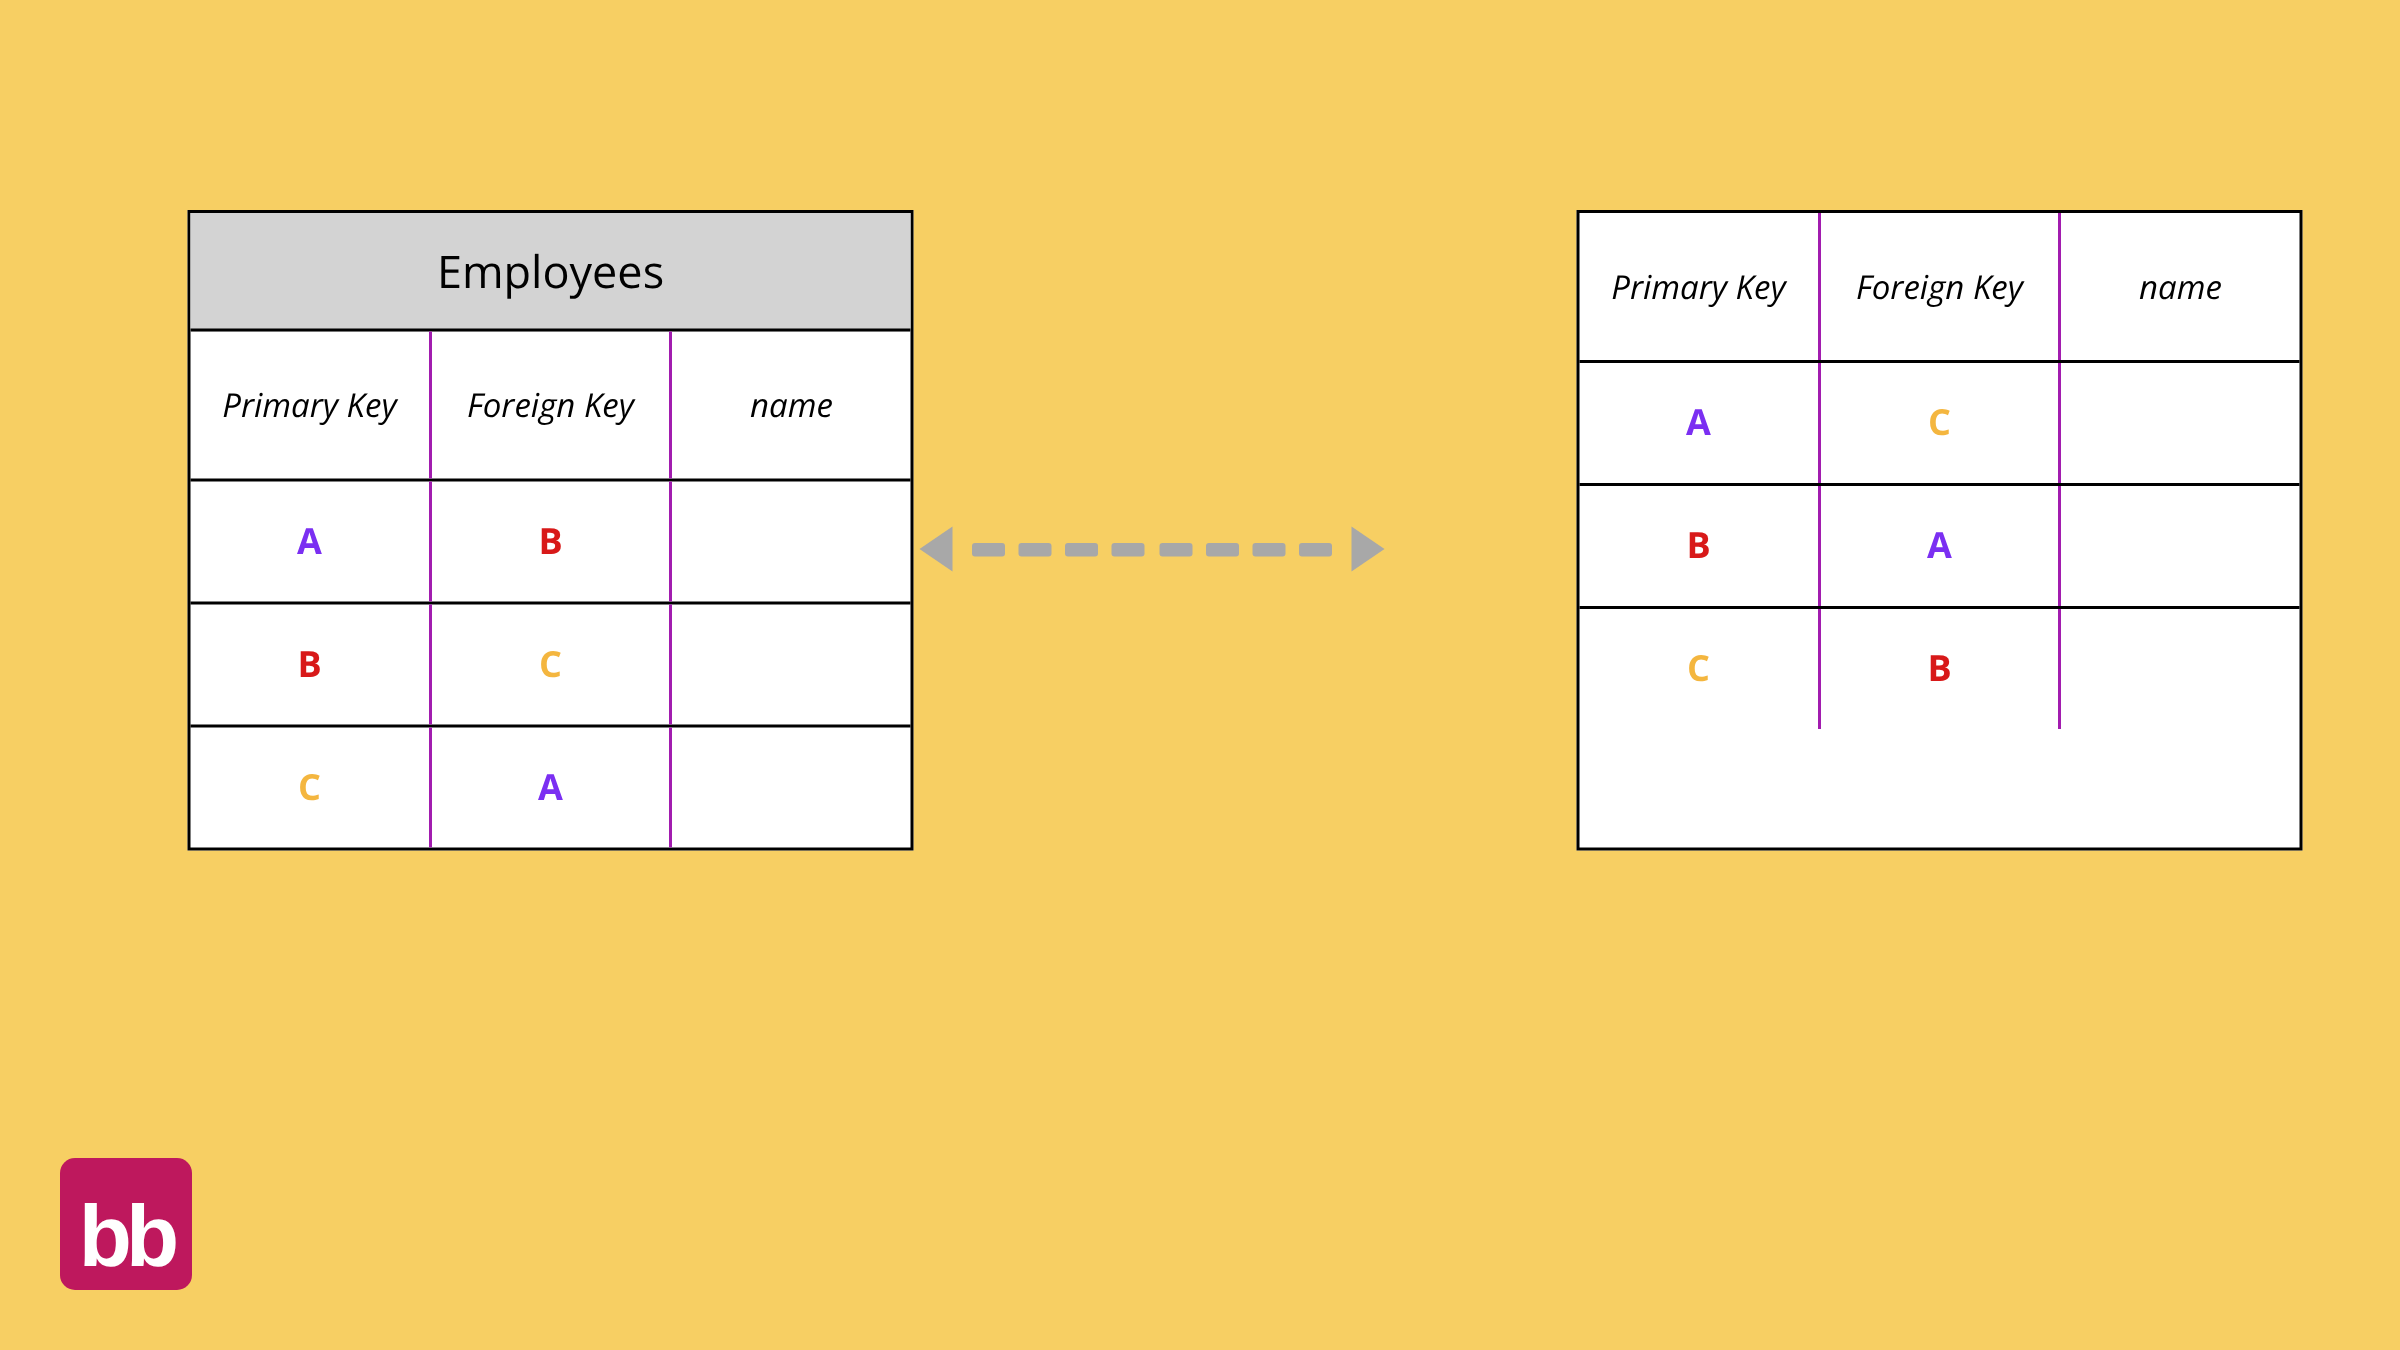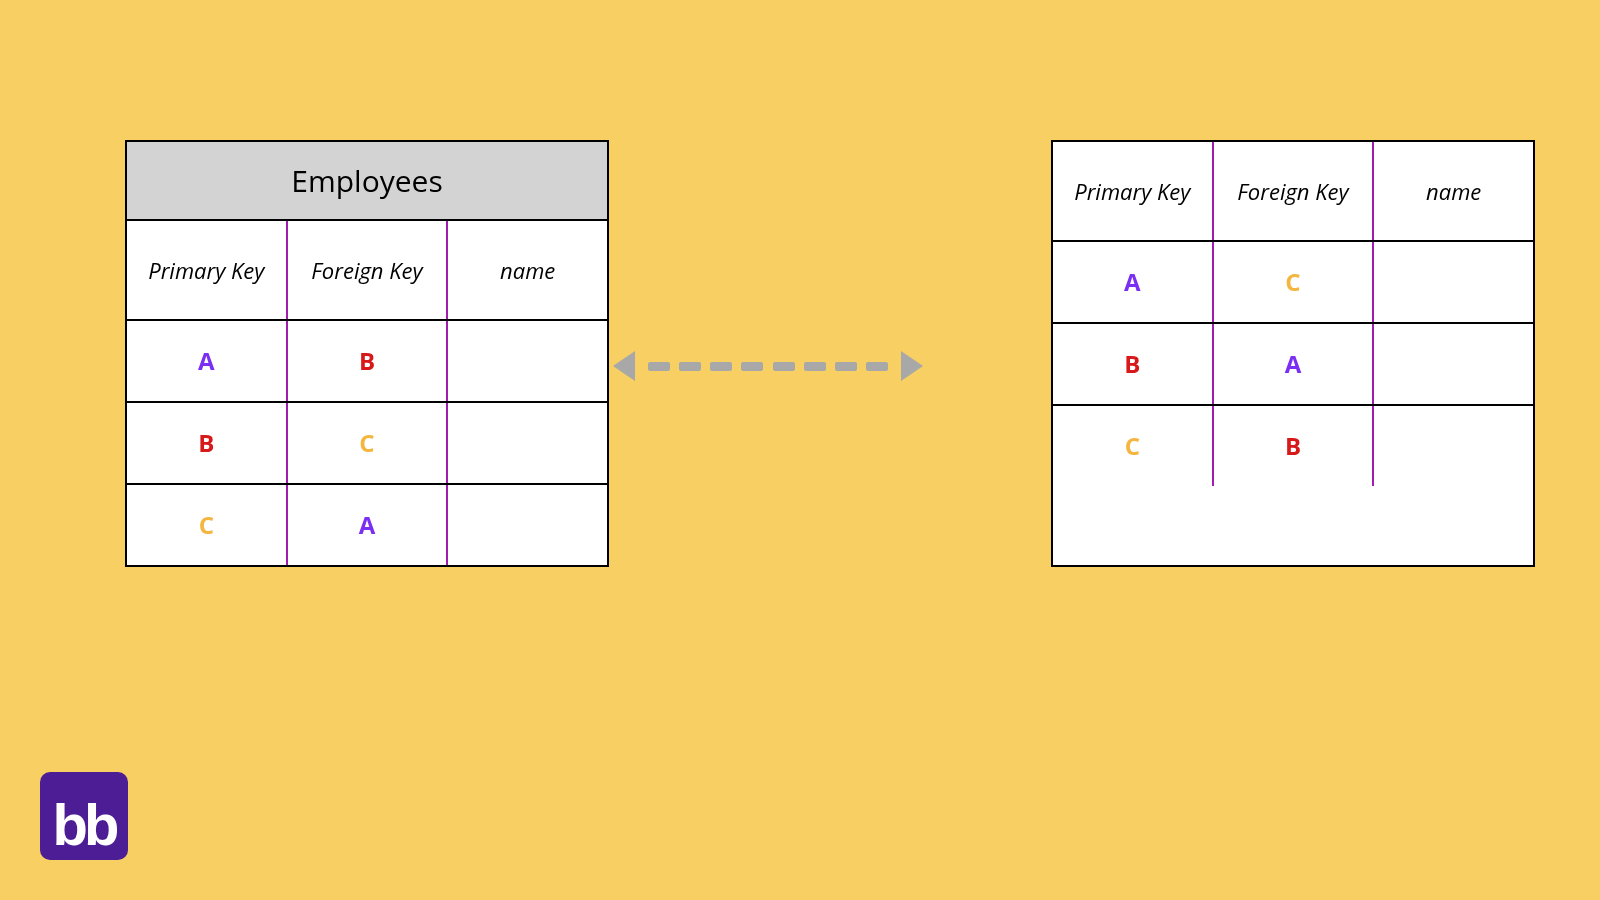--- a/index.html
+++ b/index.html
@@ -82,21 +82,21 @@
     background: #a8a8a8;
     border-radius: 2px;
   }
 
   .logo {
     position: absolute;
     left: 40px;
     bottom: 40px;
     width: 88px;
     height: 88px;
-    background: #4c1d95;
+    background: #be185d;
     border-radius: 10px;
     color: #fff;
     display: flex;
     align-items: flex-end;
     justify-content: center;
     font-weight: 800;
     font-size: 58px;
     line-height: 1;
     padding-bottom: 6px;
     letter-spacing: -4px;

